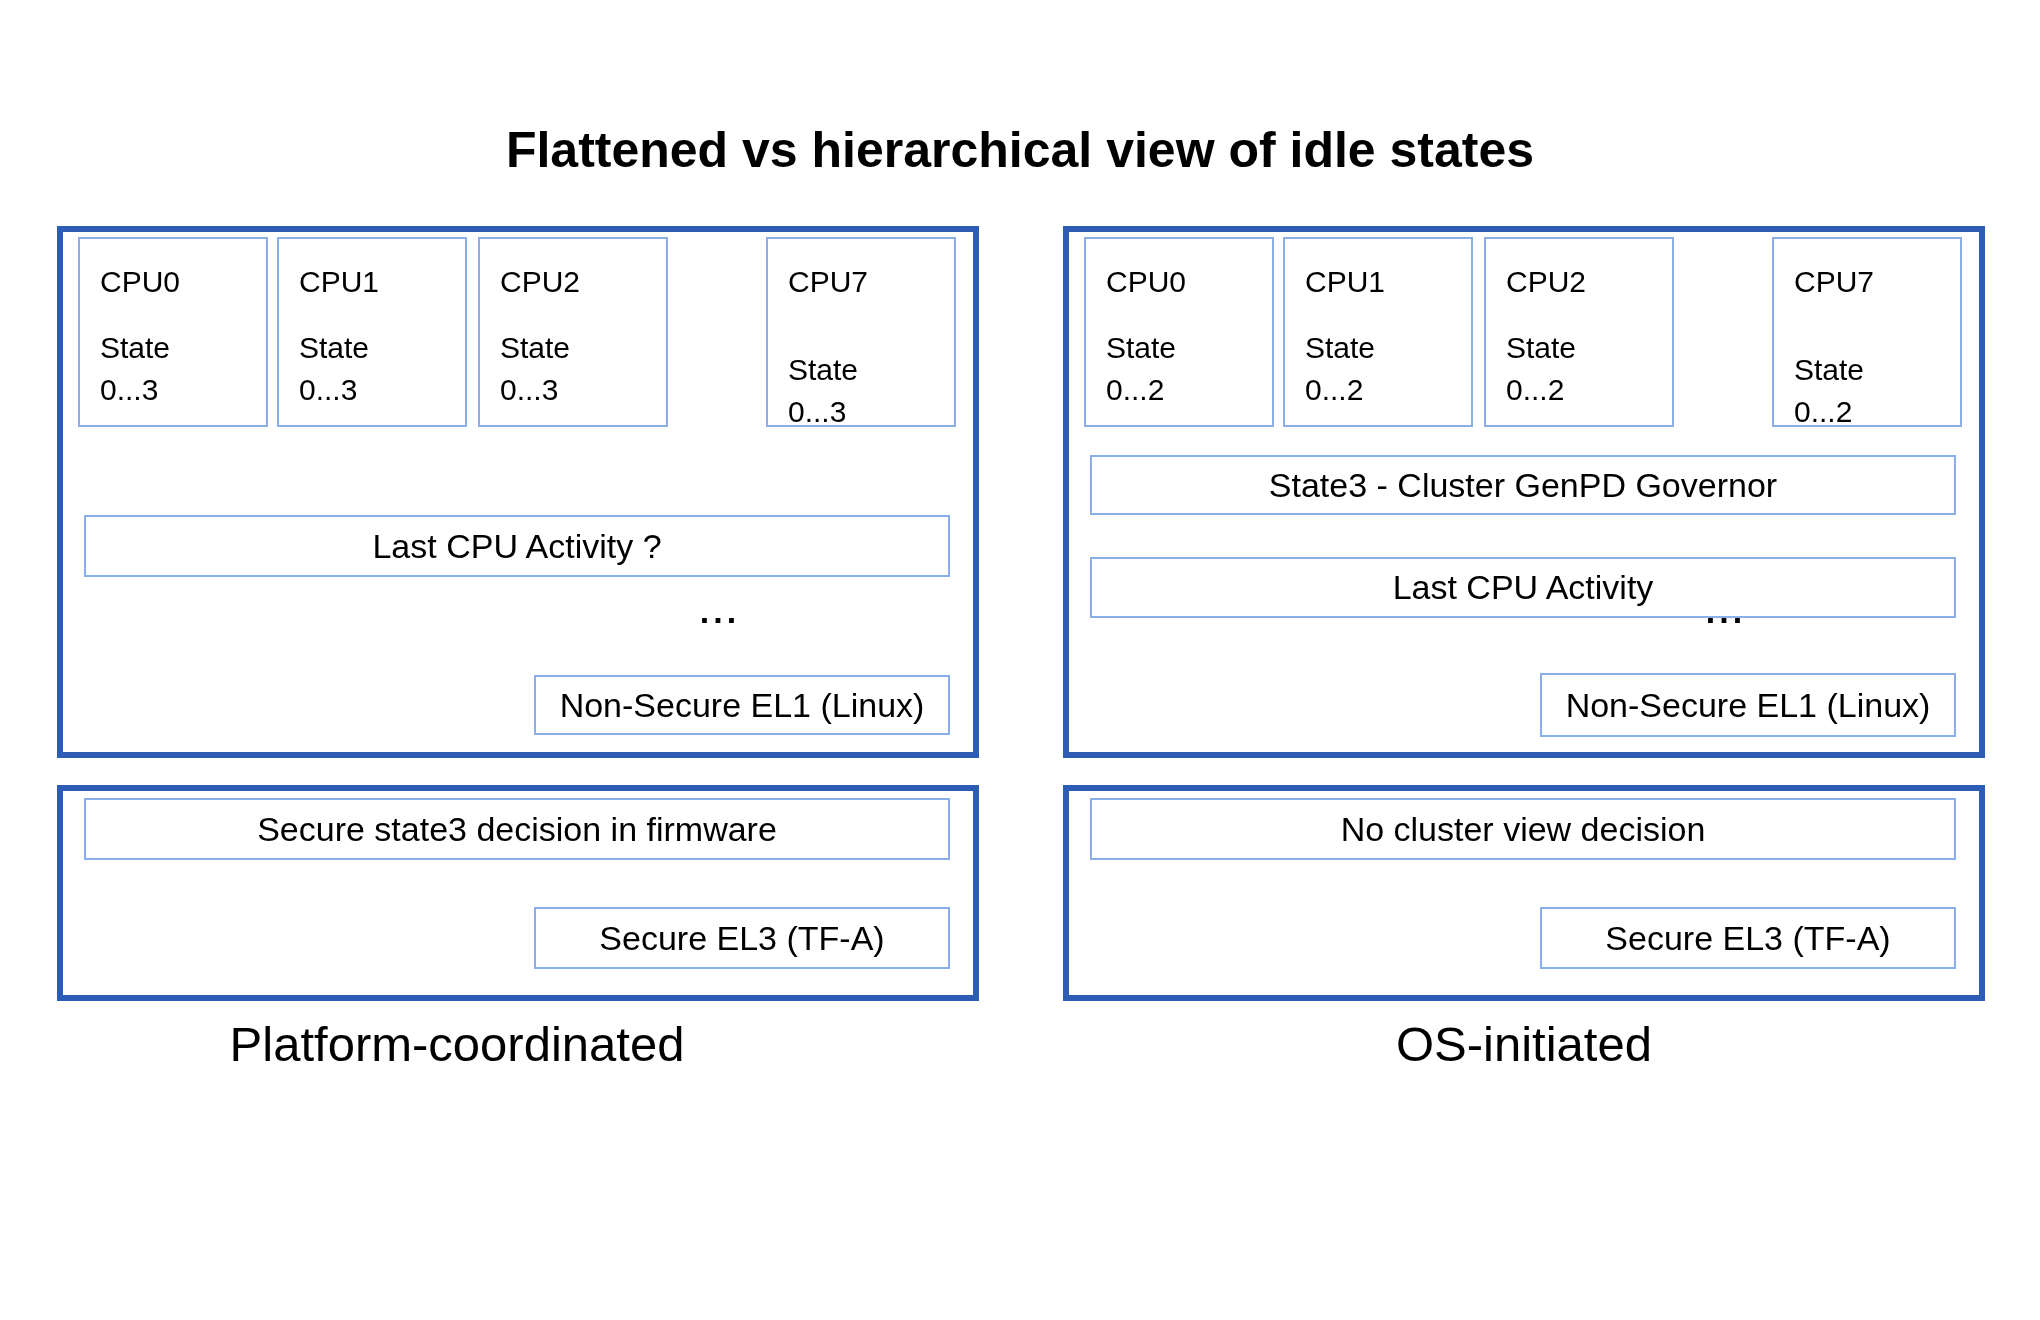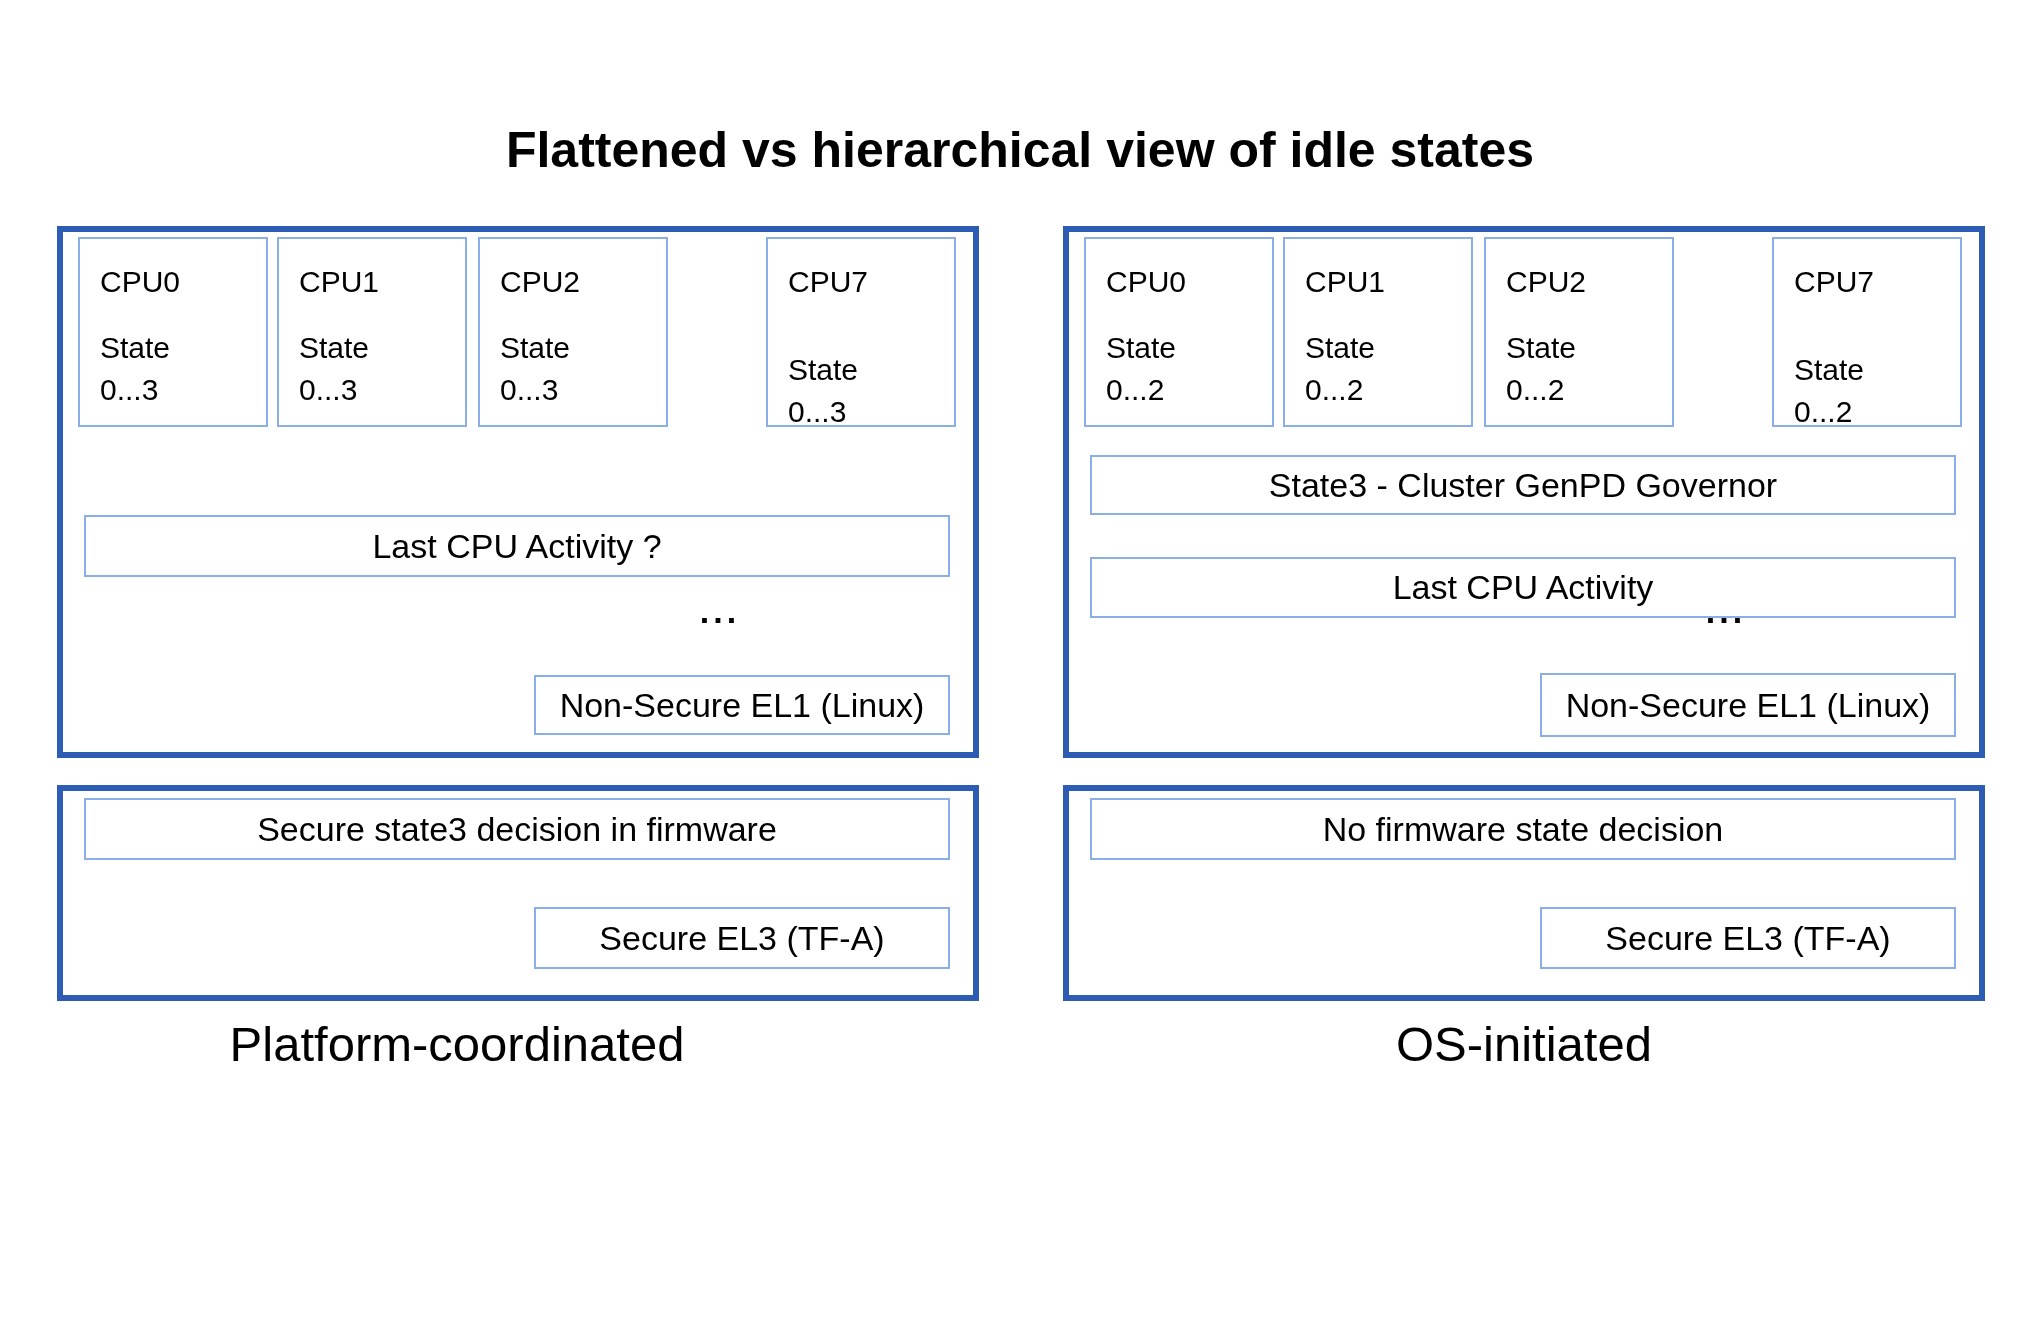--- a/index.html
+++ b/index.html
@@ -181,19 +181,19 @@
     </div>
 
     <div class="dots">...</div>
 
     <div class="inner governor-r">State3 - Cluster GenPD Governor</div>
     <div class="inner activity-r">Last CPU Activity</div>
     <div class="inner el1-r">Non-Secure EL1 (Linux)</div>
   </div>
 
   <div class="outer bottom-box right">
-    <div class="inner full-b">No firmware state decision</div>
+    <div class="inner full-b">No cluster view decision</div>
     <div class="inner el3-b">Secure EL3 (TF-A)</div>
   </div>
 
   <div class="panel-label label-right">OS-initiated</div>
 
 </div>
 
 </body></html>

